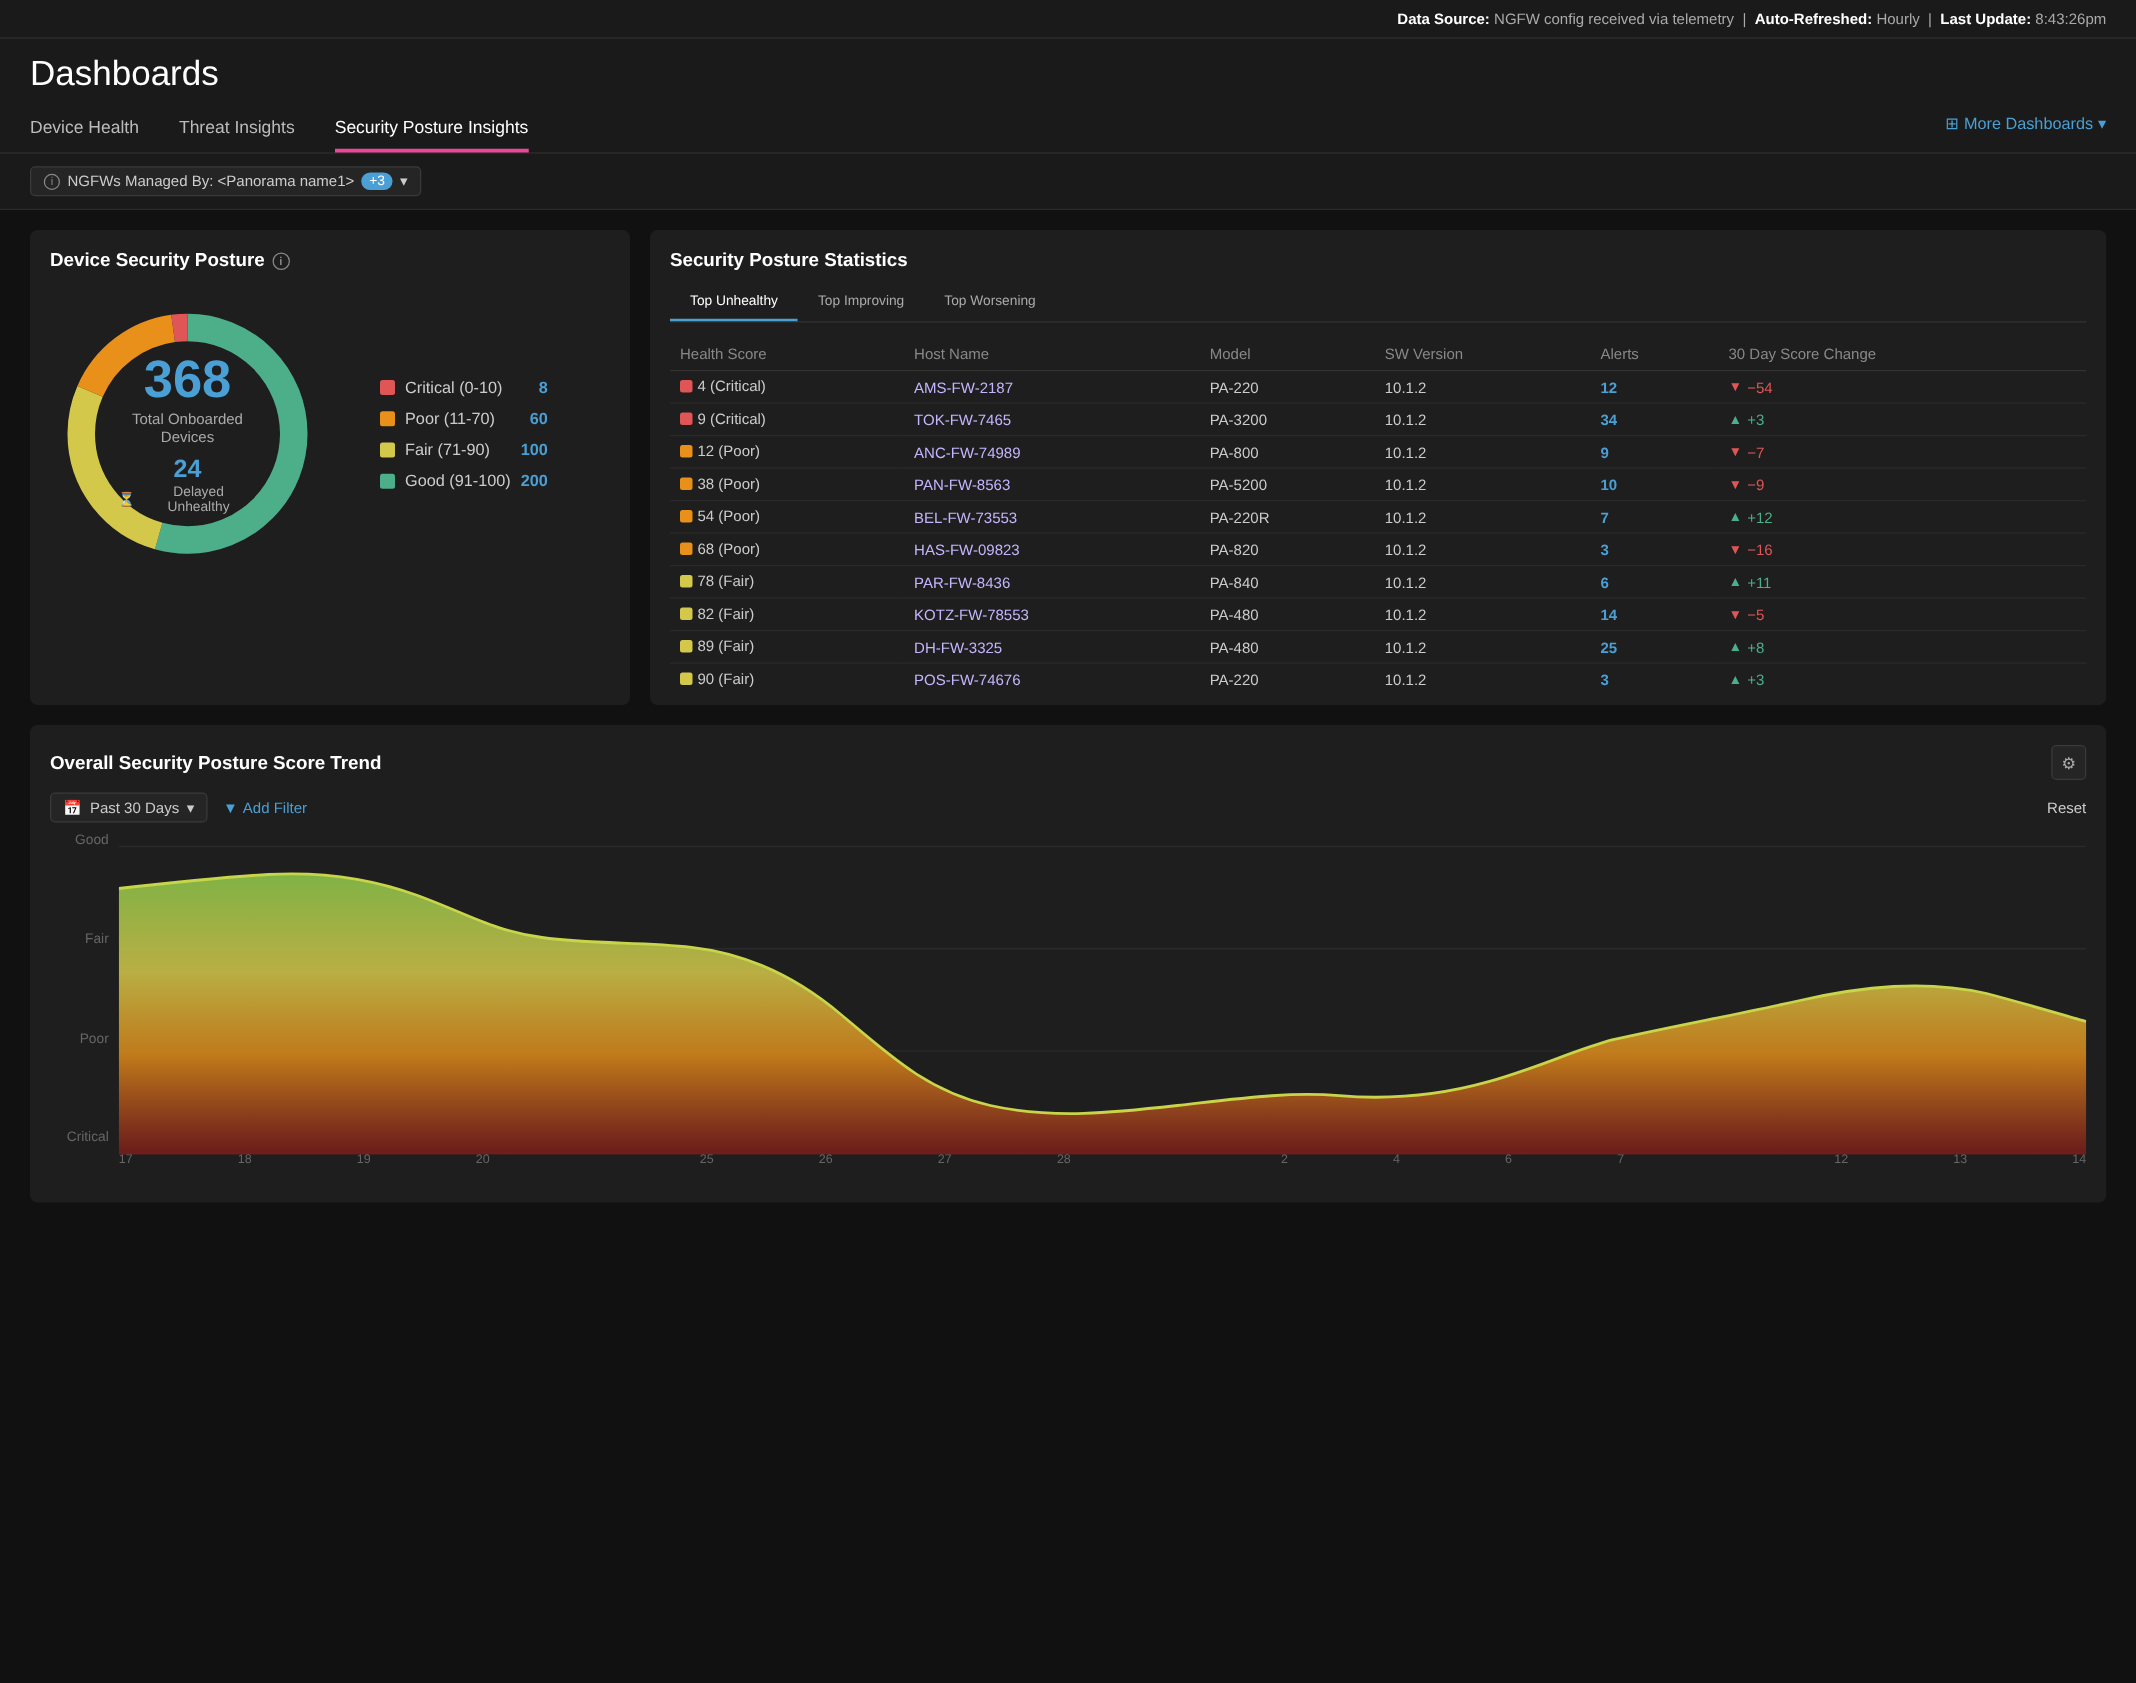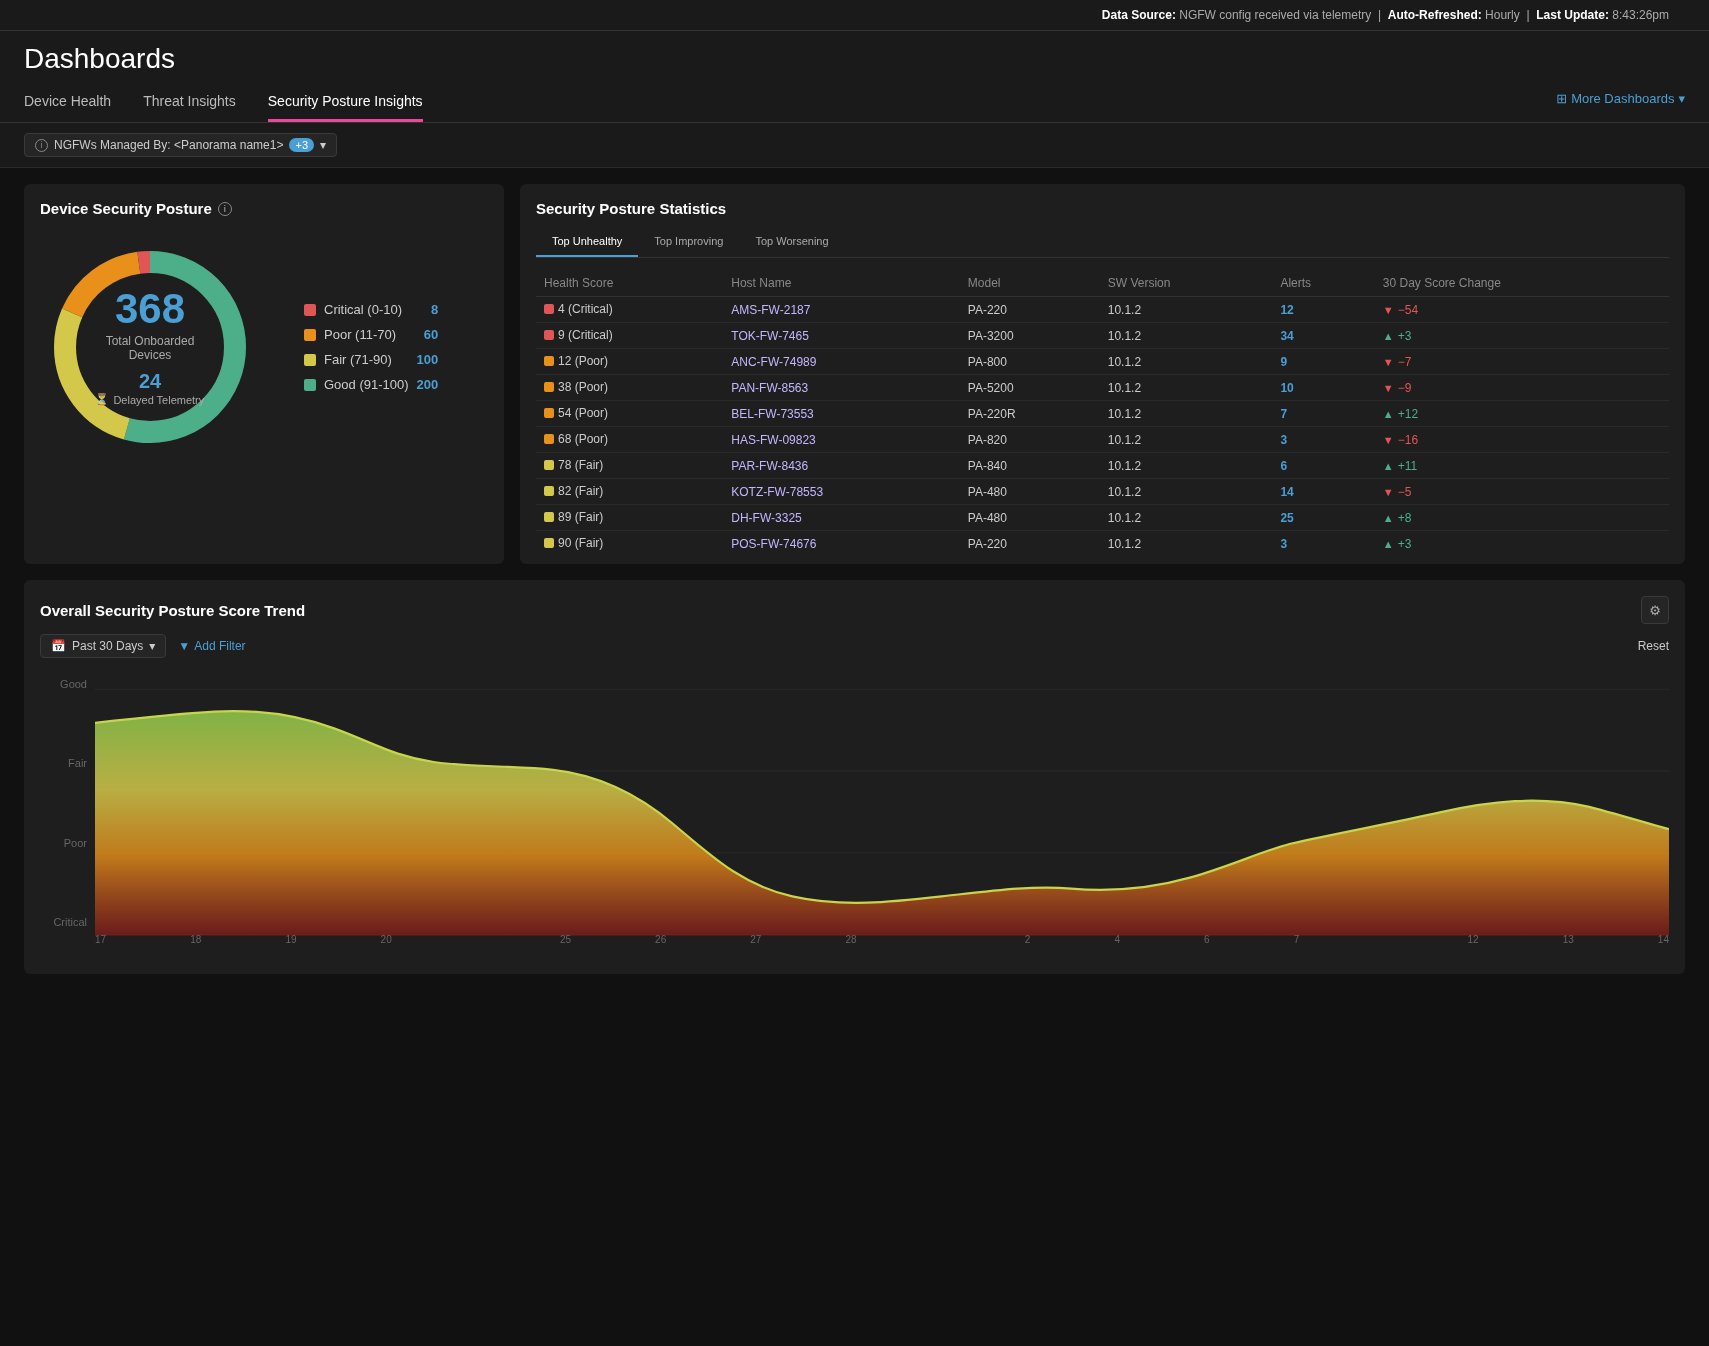--- a/index.html
+++ b/index.html
@@ -6,21 +6,21 @@
     body {
       background: #111;
       color: #fff;
       font-family: 'Segoe UI', Arial, sans-serif;
       font-size: 13px;
       min-height: 1346px;
       width: 1709px;
     }
     .top-bar {
       background: #1a1a1a;
-      padding: 8px 40px;
+      padding: 8px 24px;
       text-align: right;
       font-size: 12px;
       color: #aaa;
       border-bottom: 1px solid #333;
     }
     .top-bar strong { color: #fff; }
     .header {
       background: #1a1a1a;
       padding: 12px 24px 0;
       border-bottom: 1px solid #333;
@@ -282,21 +282,21 @@
       height: 28px;
       display: flex;
       align-items: center;
       justify-content: center;
       cursor: pointer;
       color: #aaa;
     }
     .chart-area {
       position: relative;
       height: 280px;
-      margin-top: 20px;
+      margin-top: 8px;
     }
     .chart-svg {
       width: 100%;
       height: 100%;
     }
     .y-labels {
       position: absolute;
       left: 0;
       top: 0;
       bottom: 30px;
@@ -401,21 +401,21 @@
             <circle cx="110" cy="110" r="85" fill="none" stroke="#e8901a" stroke-width="22" stroke-dasharray="86.9 446.9" stroke-dashoffset="-435.0" transform="rotate(-90 110 110)"></circle>
 
             <circle cx="110" cy="110" r="85" fill="none" stroke="#e05555" stroke-width="22" stroke-dasharray="11.6 522.2" stroke-dashoffset="-521.9" transform="rotate(-90 110 110)"></circle>
           </svg>
           <div class="donut-center">
             <div class="donut-number">368</div>
             <div class="donut-label">Total Onboarded Devices</div>
             <div class="donut-delayed">24</div>
             <div class="donut-delayed-label">
               <span style="color:#e8901a;">⏳</span>
-              <span>Delayed Telemetry</span>
+              <span>Delayed Unhealthy</span>
             </div>
           </div>
         </div>
         <div class="legend">
           <div class="legend-item">
             <div class="legend-dot" style="background:#e05555;"></div>
             <span class="legend-text">Critical (0-10)</span>
             <span class="legend-value">8</span>
           </div>
           <div class="legend-item">

